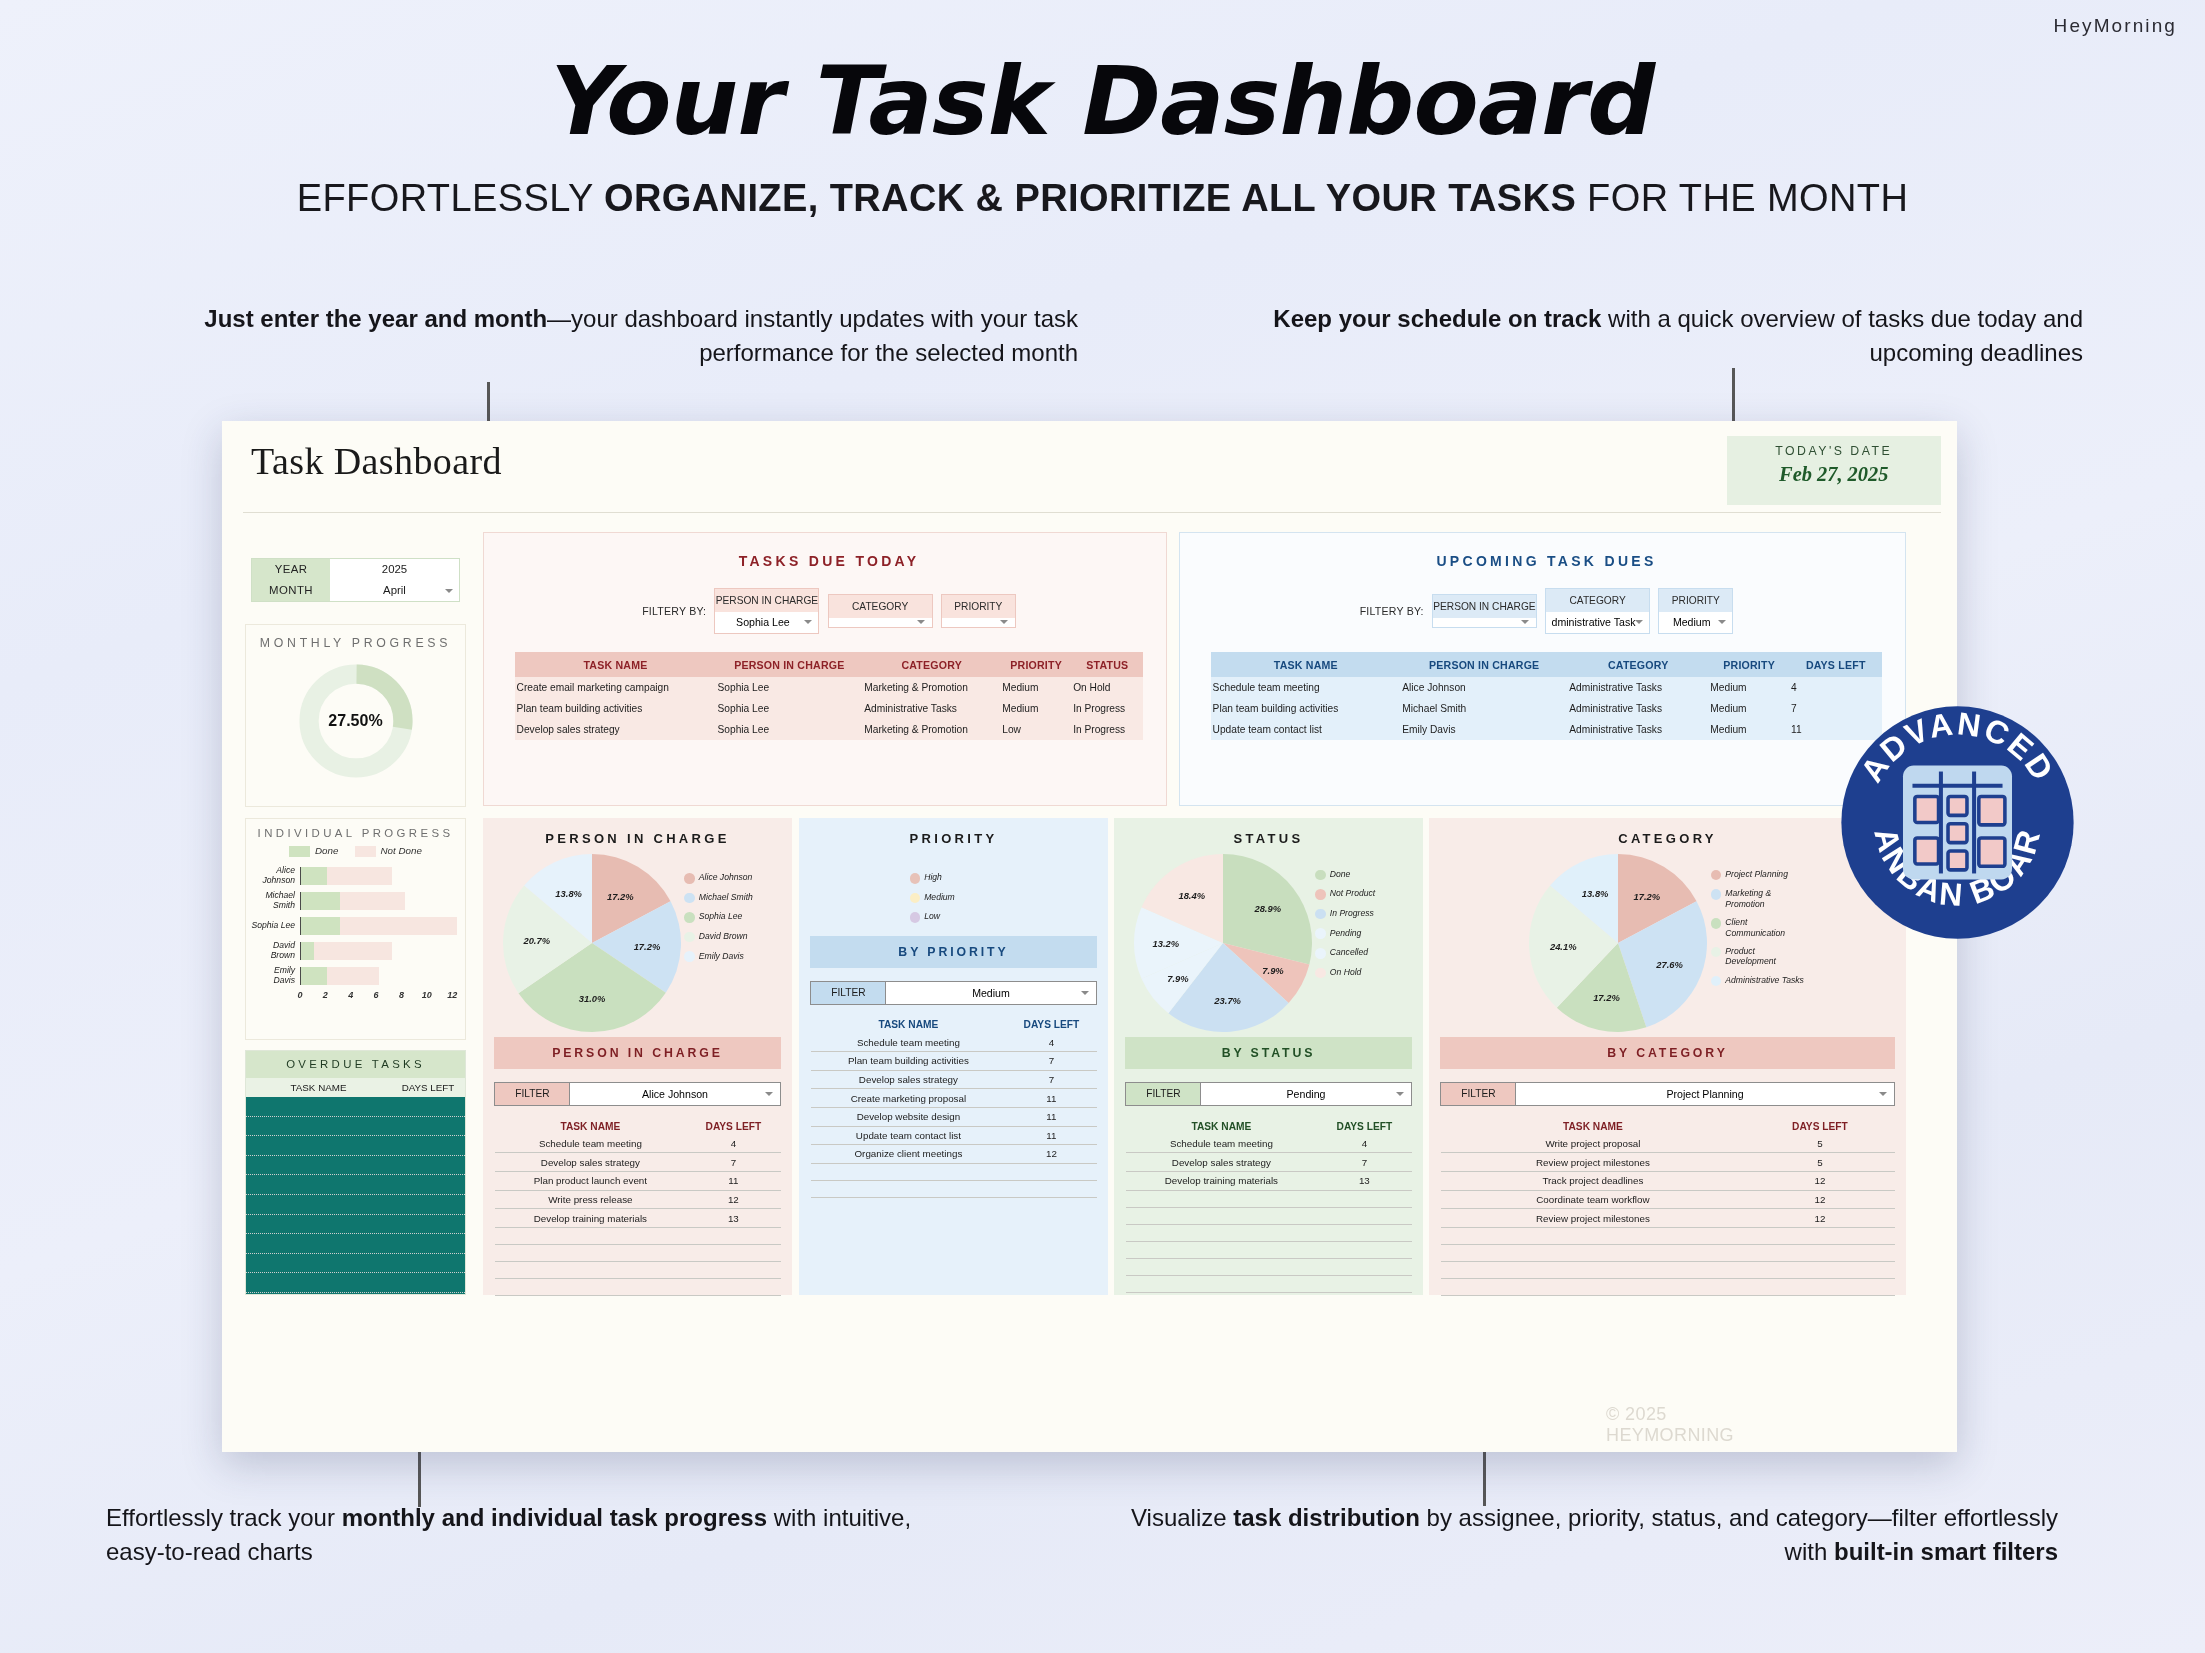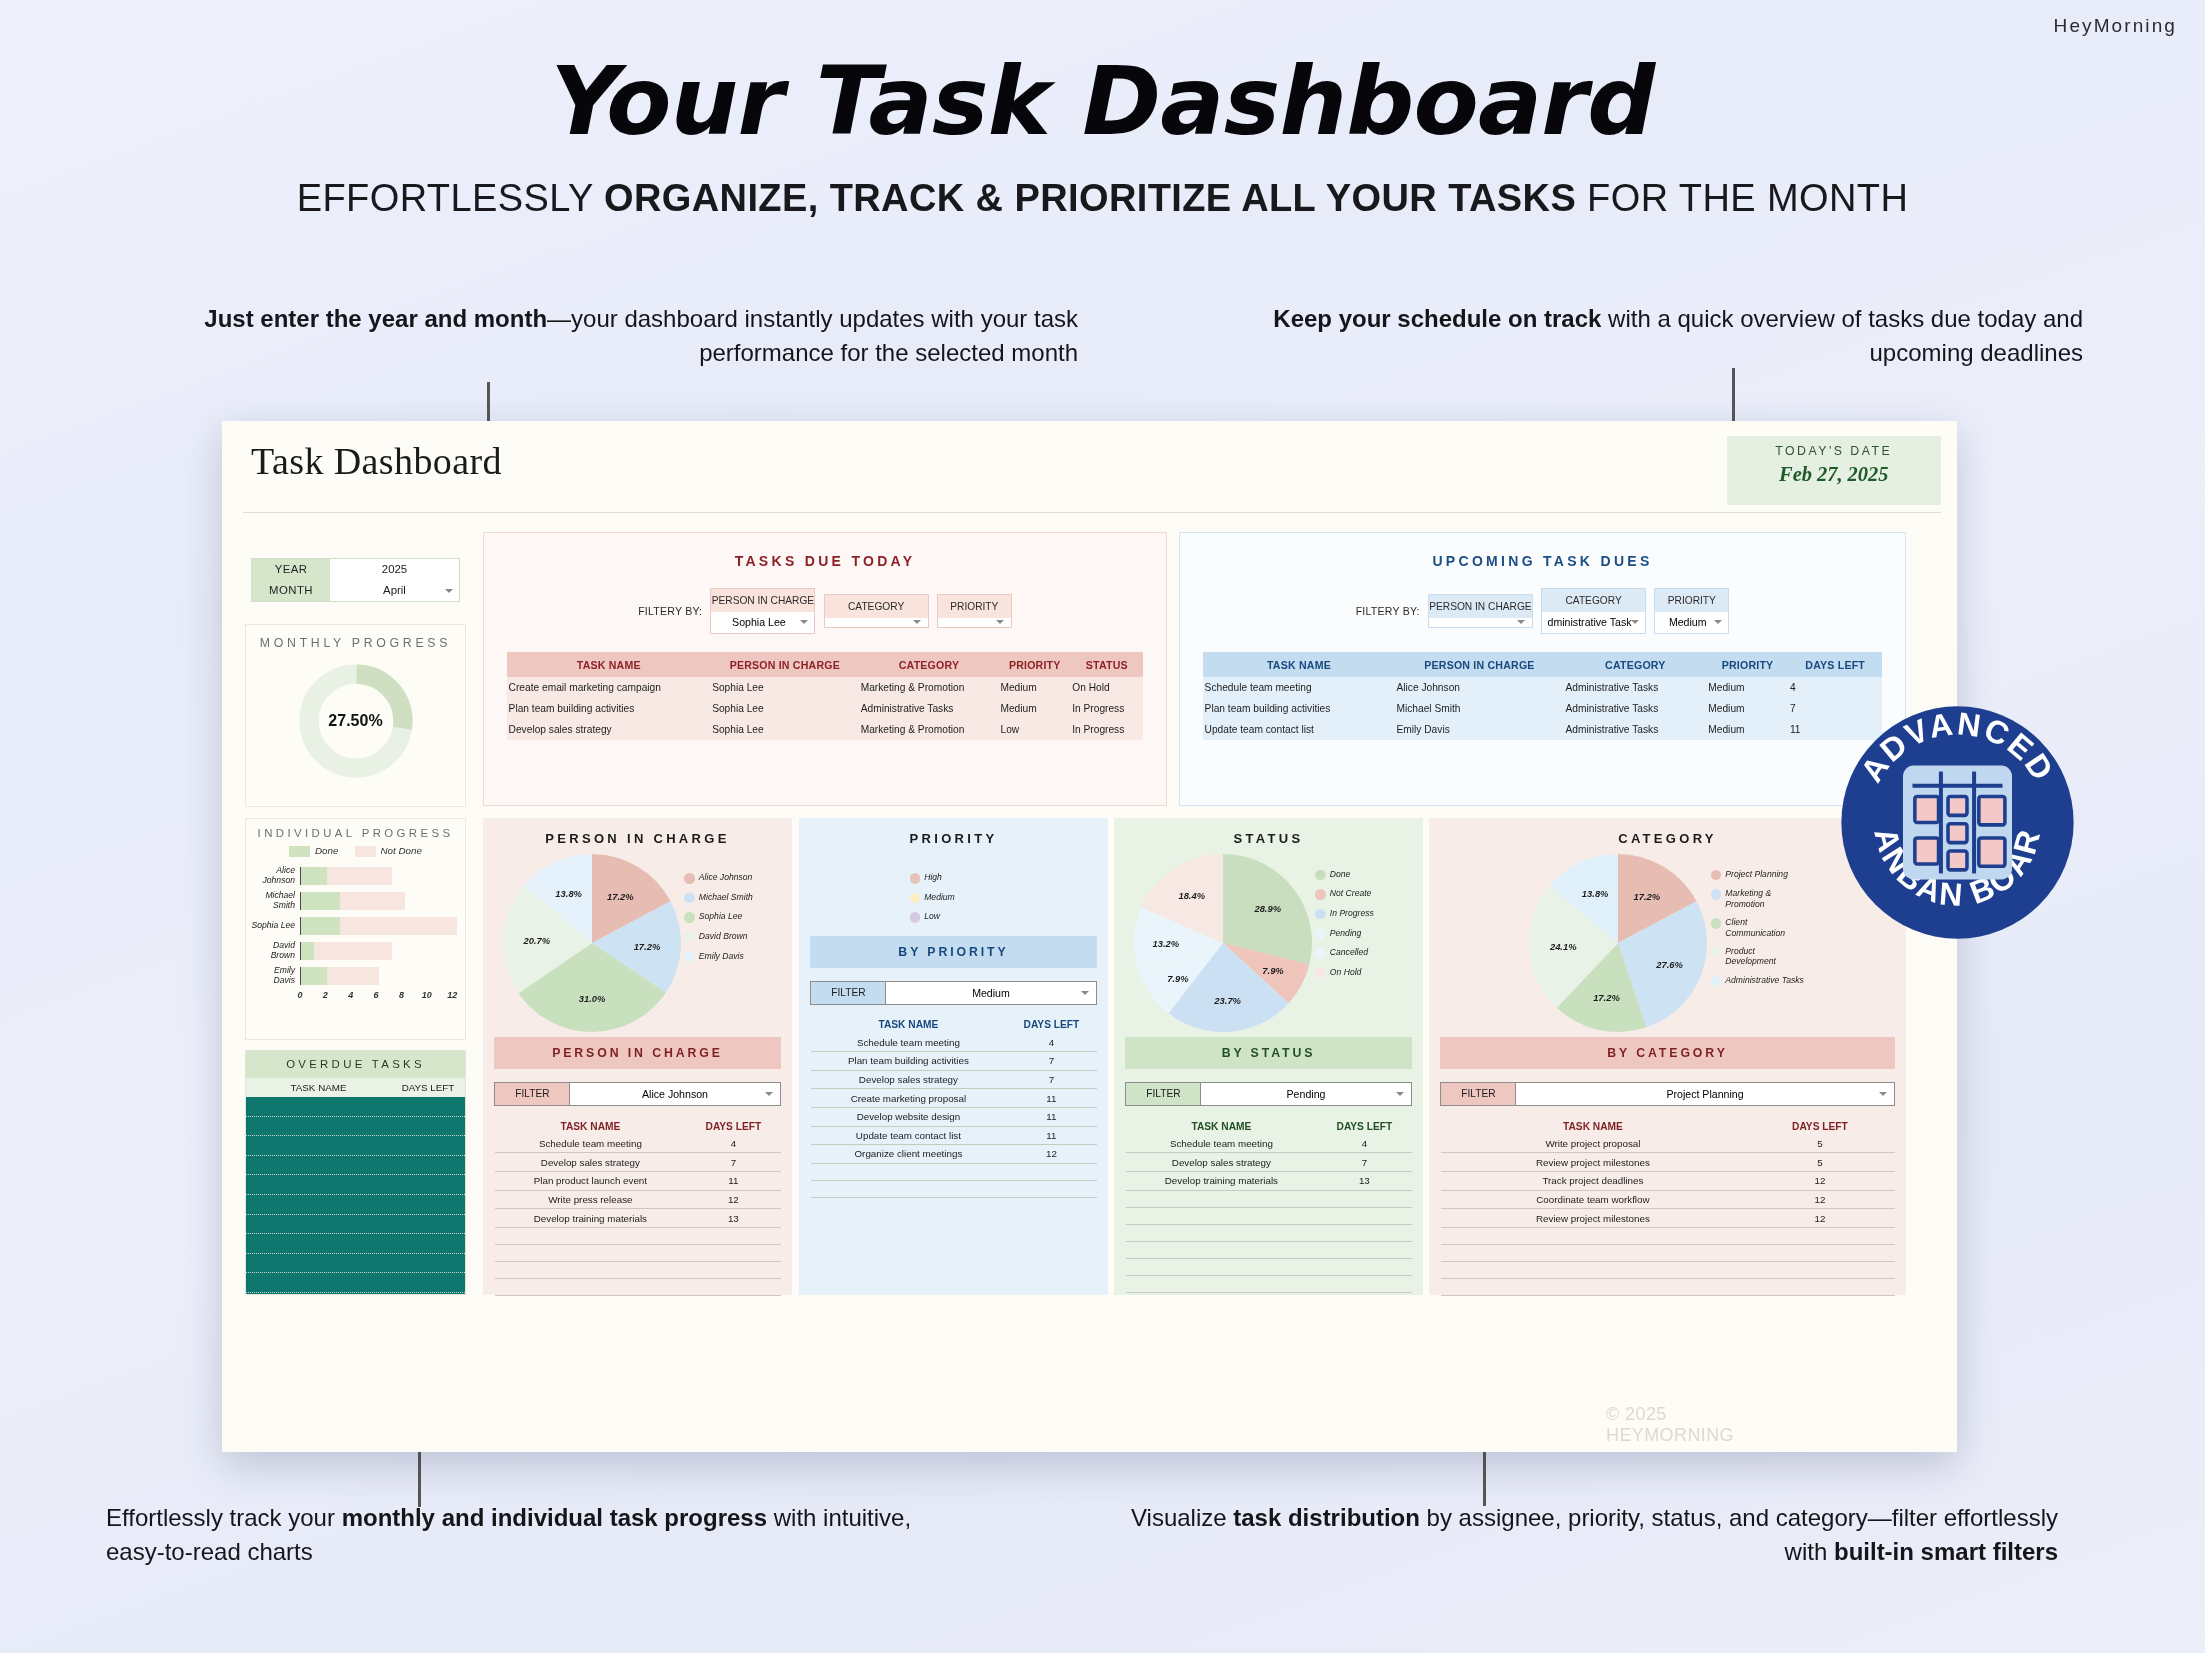--- a/index.html
+++ b/index.html
@@ -95,21 +95,21 @@
   
   .overdue { left: 23px; top: 629px; width: 221px; height: 245px; border: 0.8px solid #dfe7d8; background: #0f766e; }
   .overdue .hd { background: #d6e6cb; text-align: center; font-size: 11.4px; letter-spacing: 3.3px;
                  color: #1f3a22; padding: 7.4px 0; }
   .overdue .cols { display: grid; grid-template-columns: 1fr 74px; background: #eaf2e5;
                    font-size: 9.8px; color: #1b1b1b; text-align: center; }
   .overdue .cols div { padding: 4.1px 0; }
   .overdue .blank { height: 19.6px; border-bottom: 0.8px dotted #cfcfcf; }
 
   
-  .toppanel { top: 111px; height: 274px; }
+  .toppanel { top: 111px; height: 274px; padding-left: 8px; }
   .due { left: 261px; width: 684px; background: #fdf7f5; border: 0.8px solid #f0d9d3; }
   .upc { left: 957px; width: 727px; background: #fafcfe; border: 0.8px solid #d4e4f0; }
   .toppanel .t { padding-top: 19.6px; }
   .due .t { color: #8d2127; }
   .upc .t { color: #1a4e85; }
   .filterby { display: flex; align-items: center; justify-content: center; gap: 8.2px; margin-top: 19.6px; }
   .filterby .lb { font-size: 10.6px; color: #2a2a2a; letter-spacing: 0.2px; }
   .fbox { width: 105px; }
   .fbox .fh { font-size: 10.2px; text-align: center; padding: 5.7px 0; }
   .fbox .fv { font-size: 10.6px; background: #fff; padding: 4.9px 13px 4.9px 4.9px; text-align: center;
@@ -598,21 +598,21 @@
             <span style="left:32.515380904503395%;top:23.19910271865146%">18.4%</span>
           </div>
       </div>
       <div class="pielegend" id="leg4" style="width:88px;padding-top:14.7px">
           <div>
             <i style="background:#c8debe"></i>
             <span>Done</span>
           </div>
           <div>
             <i style="background:#eec4bb"></i>
-            <span>Not Create</span>
+            <span>Not Product</span>
           </div>
           <div>
             <i style="background:#cbe0f2"></i>
             <span>In Progress</span>
           </div>
           <div>
             <i style="background:#eaf4fb"></i>
             <span>Pending</span>
           </div>
           <div>

